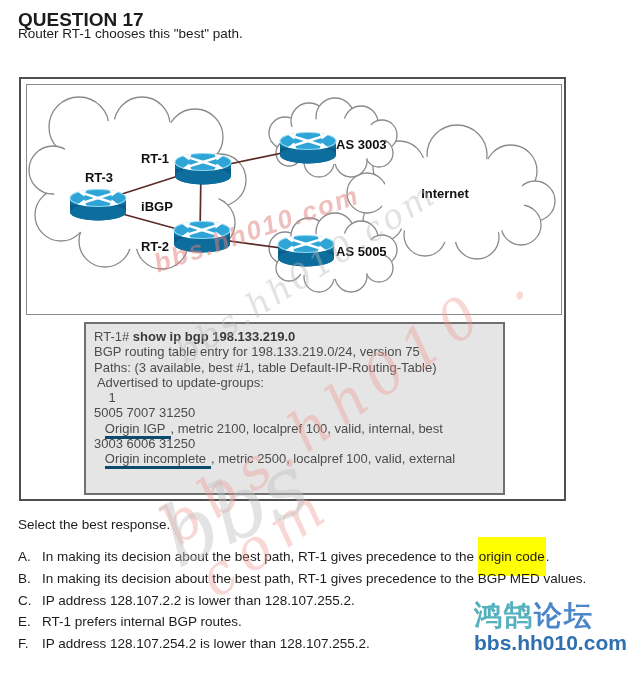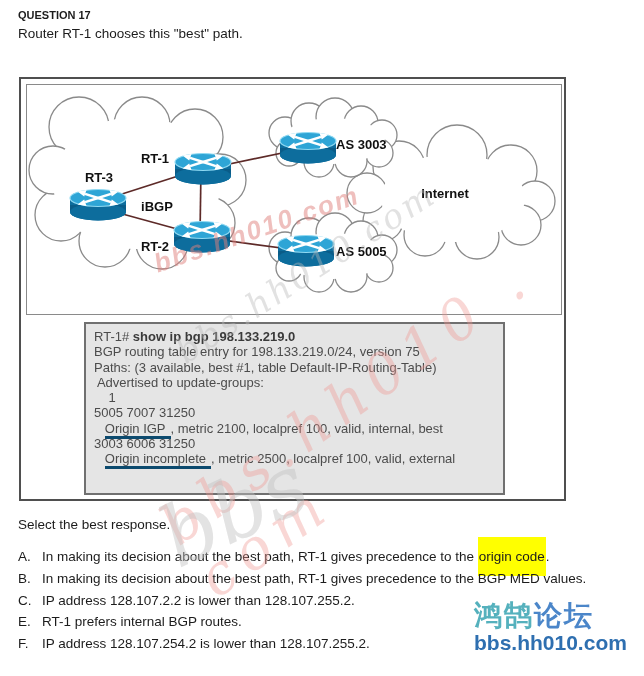--- a/index.html
+++ b/index.html
@@ -1,20 +1,20 @@
 <!DOCTYPE html>
 <html><head>
 <meta charset="utf-8">
 <style>
   html,body { margin:0; padding:0; background:#fff; }
   .page {
     position:relative; width:644px; height:676px; background:#ffffff;
     font-family:"Liberation Sans", sans-serif; color:#1c1c1c; overflow:hidden;
   }
-  .q-title { position:absolute; left:18px; top:9px; font-size:11px; font-weight:bold; }
+  .q-title { position:absolute; left:18px; top:9px; font-size:19px; font-weight:bold; }
   .q-text  { position:absolute; left:18px; top:26px; font-size:13.5px; line-height:15.5px; width:606px; }
 
   .exhibit {
     position:absolute; left:19px; top:77px; width:547px; height:424px;
     border:2px solid #4f4f4f; background:#fff; box-sizing:border-box;
   }
   .diagram-box {
     position:absolute; left:5px; top:5px; width:536px; height:231px;
     border:1px solid #8a8a8a; box-sizing:border-box; background:#fff;
   }

